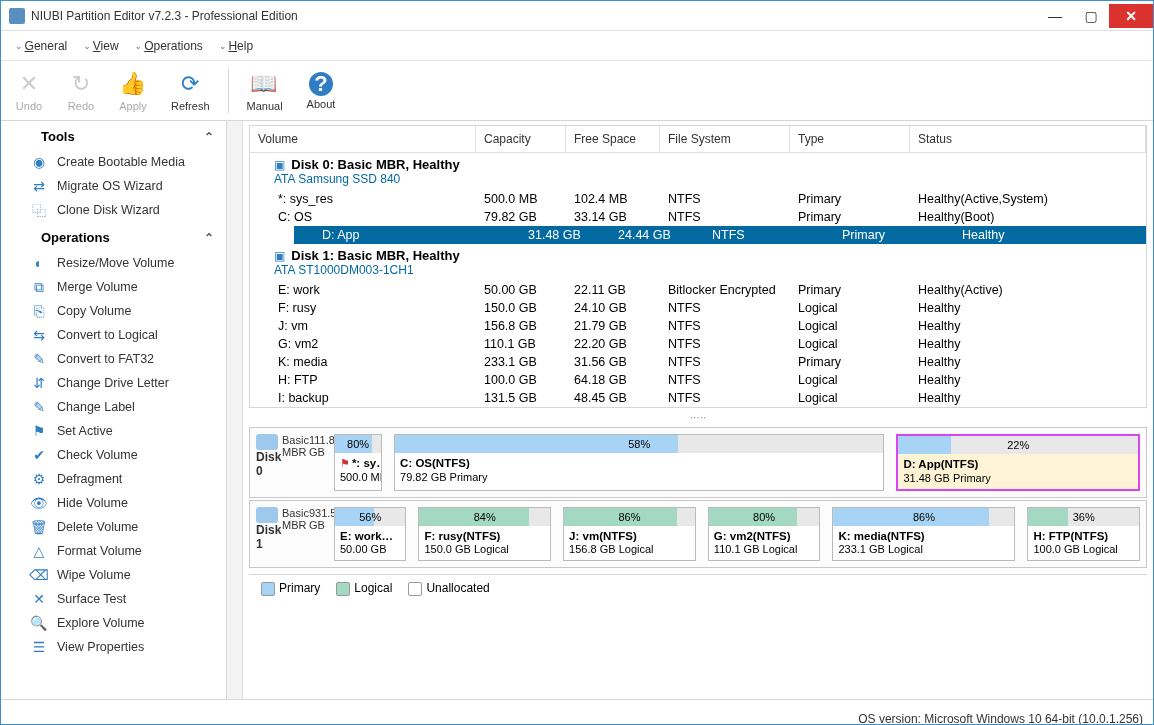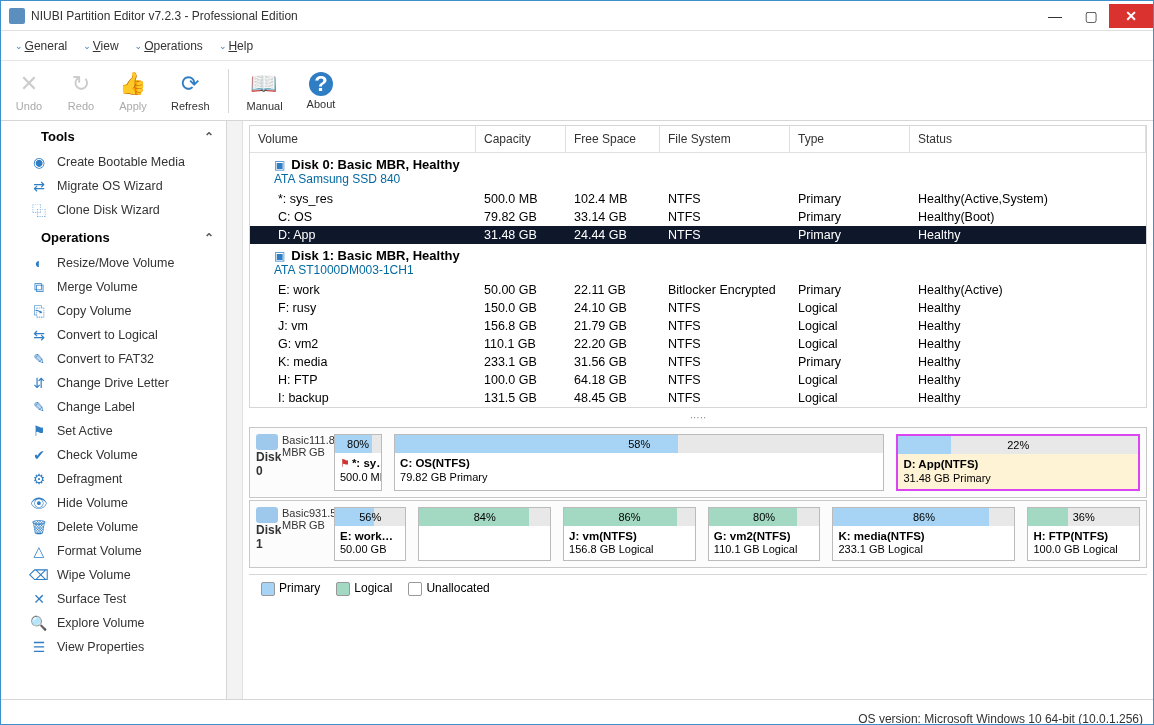--- a/index.html
+++ b/index.html
@@ -47,21 +47,21 @@
 .voltable .c-vol { width: 226px; }
 .voltable .c-cap { width: 90px; }
 .voltable .c-free { width: 94px; }
 .voltable .c-fs { width: 130px; }
 .voltable .c-type { width: 120px; }
 .voltable .c-stat { flex: 1; }
 .voltable .diskhdr { padding: 4px 8px 4px 24px; }
 .voltable .diskhdr .dname { font-weight: bold; font-size: 13px; }
 .voltable .diskhdr .dmodel { color: #0369a1; font-size: 12px; }
 .voltable .row { display: flex; font-size: 12.5px; padding: 1px 0; }
-.voltable .row.selected { background: #0f172a; color: #fff; }
+.voltable .row.selected { background: #0369a1; color: #fff; margin-left: 44px; }
 .voltable .td { padding: 1px 8px; }
 .voltable .c-vol.td { padding-left: 28px; }
 
 
 .dots { text-align: center; color: #888; font-size: 10px; padding: 2px; }
 .diskview { margin: 2px 6px; border: 1px solid #c8c8c8; padding: 6px; background: #fcfcfc; display: flex; gap: 6px; align-items: stretch; }
 .diskview .diskinfo { width: 72px; font-size: 11px; color: #333; display:flex; flex-direction:row; justify-content:flex-start; }
 .diskview .diskinfo .dicon { width: 22px; height: 16px; background: #9fc9ec; border-radius: 3px; display:inline-block; margin-right:4px; vertical-align:middle;}
 .diskview .diskinfo b { font-size: 12px; }
 .diskview .parts { flex: 1; display: flex; gap: 12px; }
@@ -380,20 +380,21 @@
                 <div class="pfill fill-primary" style="width:56%"></div>
                 <span class="pct">56%</span>
               </div>
               <div class="pinfo"><b>E: work…</b><br>50.00 GB</div>
             </div>
             <div class="part" style="flex: 13 1 0%;">
               <div class="pbar">
                 <div class="pfill fill-logical" style="width:84%"></div>
                 <span class="pct">84%</span>
               </div>
+              <div class="pinfo"><b>F: rusy(NTFS)</b><br>150.0 GB Logical</div>
             </div>
             <div class="part" style="flex: 13 1 0%;">
               <div class="pbar">
                 <div class="pfill fill-logical" style="width:86%"></div>
                 <span class="pct">86%</span>
               </div>
               <div class="pinfo"><b>J: vm(NTFS)</b><br>156.8 GB Logical</div>
             </div>
             <div class="part" style="flex: 11 1 0%;">
               <div class="pbar">

